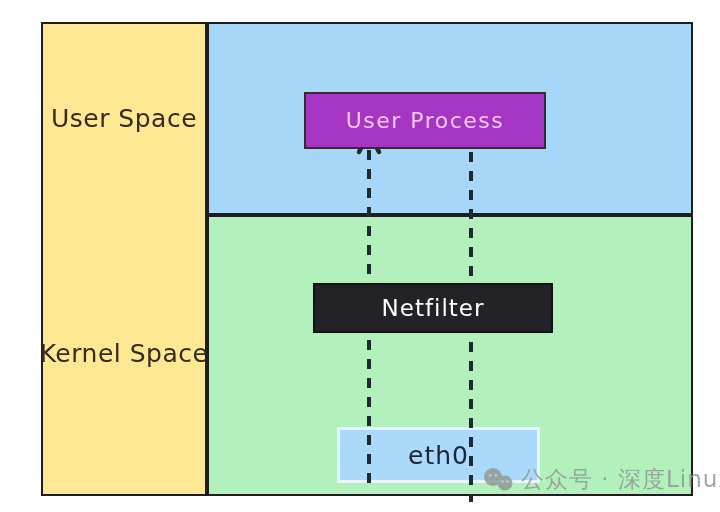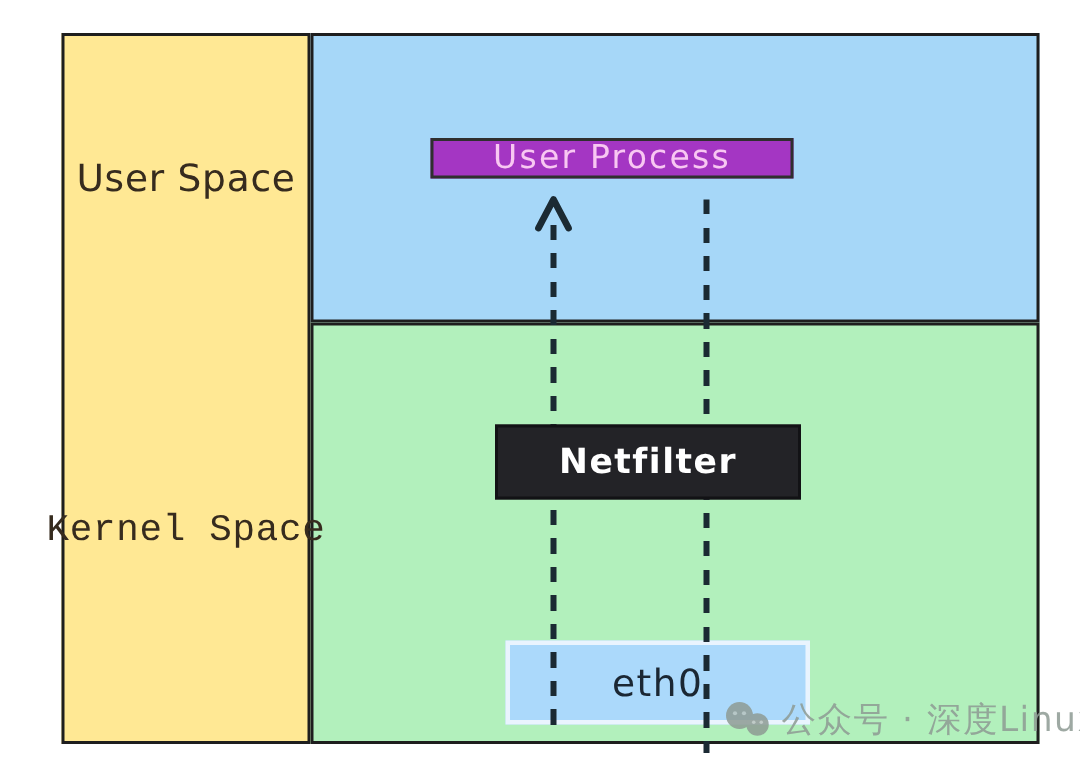--- a/index.html
+++ b/index.html
@@ -33,45 +33,44 @@
   .space-label {
     position: absolute;
     left: 41px; width: 166px; height: 40px;
     display: flex; align-items: center; justify-content: center;
     font-size: 25px;
     color: var(--label-text, #362b1e);
     letter-spacing: 0.5px;
     white-space: nowrap;
   }
   .space-label.user { top: 98px; }
-  .space-label.kernel { top: 333px; font-family: Liberation Mono, monospace; }
+  .space-label.kernel { top: 333px; }
 
   .node {
     position: absolute;
     display: flex; align-items: center; justify-content: center;
     white-space: nowrap;
   }
   .node-user-process {
-    left: 287px; top: 92px; width: 242px; height: 27px;
+    left: 304px; top: 92px; width: 242px; height: 57px;
     background: var(--purple-bg, #a436c3);
     border: 2px solid #2f2f2f;
     color: var(--purple-text, #f8c7f2);
     font-size: 22px;
     letter-spacing: 1.5px;
     z-index: 5;
   }
   .node-netfilter {
-    left: 330px; top: 283px; width: 204px; height: 50px;
+    left: 313px; top: 283px; width: 240px; height: 50px;
     background: var(--dark-bg, #232327);
     border: 2px solid #121215;
     color: var(--dark-text, #ffffff);
     font-size: 23px;
     letter-spacing: 1px;
     z-index: 4;
-    font-weight: bold;
   }
   .node-eth0 {
     left: 337px; top: 427px; width: 203px; height: 56px;
     background: var(--eth0-bg, #abd9fb);
     border: 3px solid var(--eth0-border, #e9f4fe);
     color: var(--eth0-text, #1b2733);
     font-size: 25px;
     letter-spacing: 1px;
     z-index: 2;
   }

